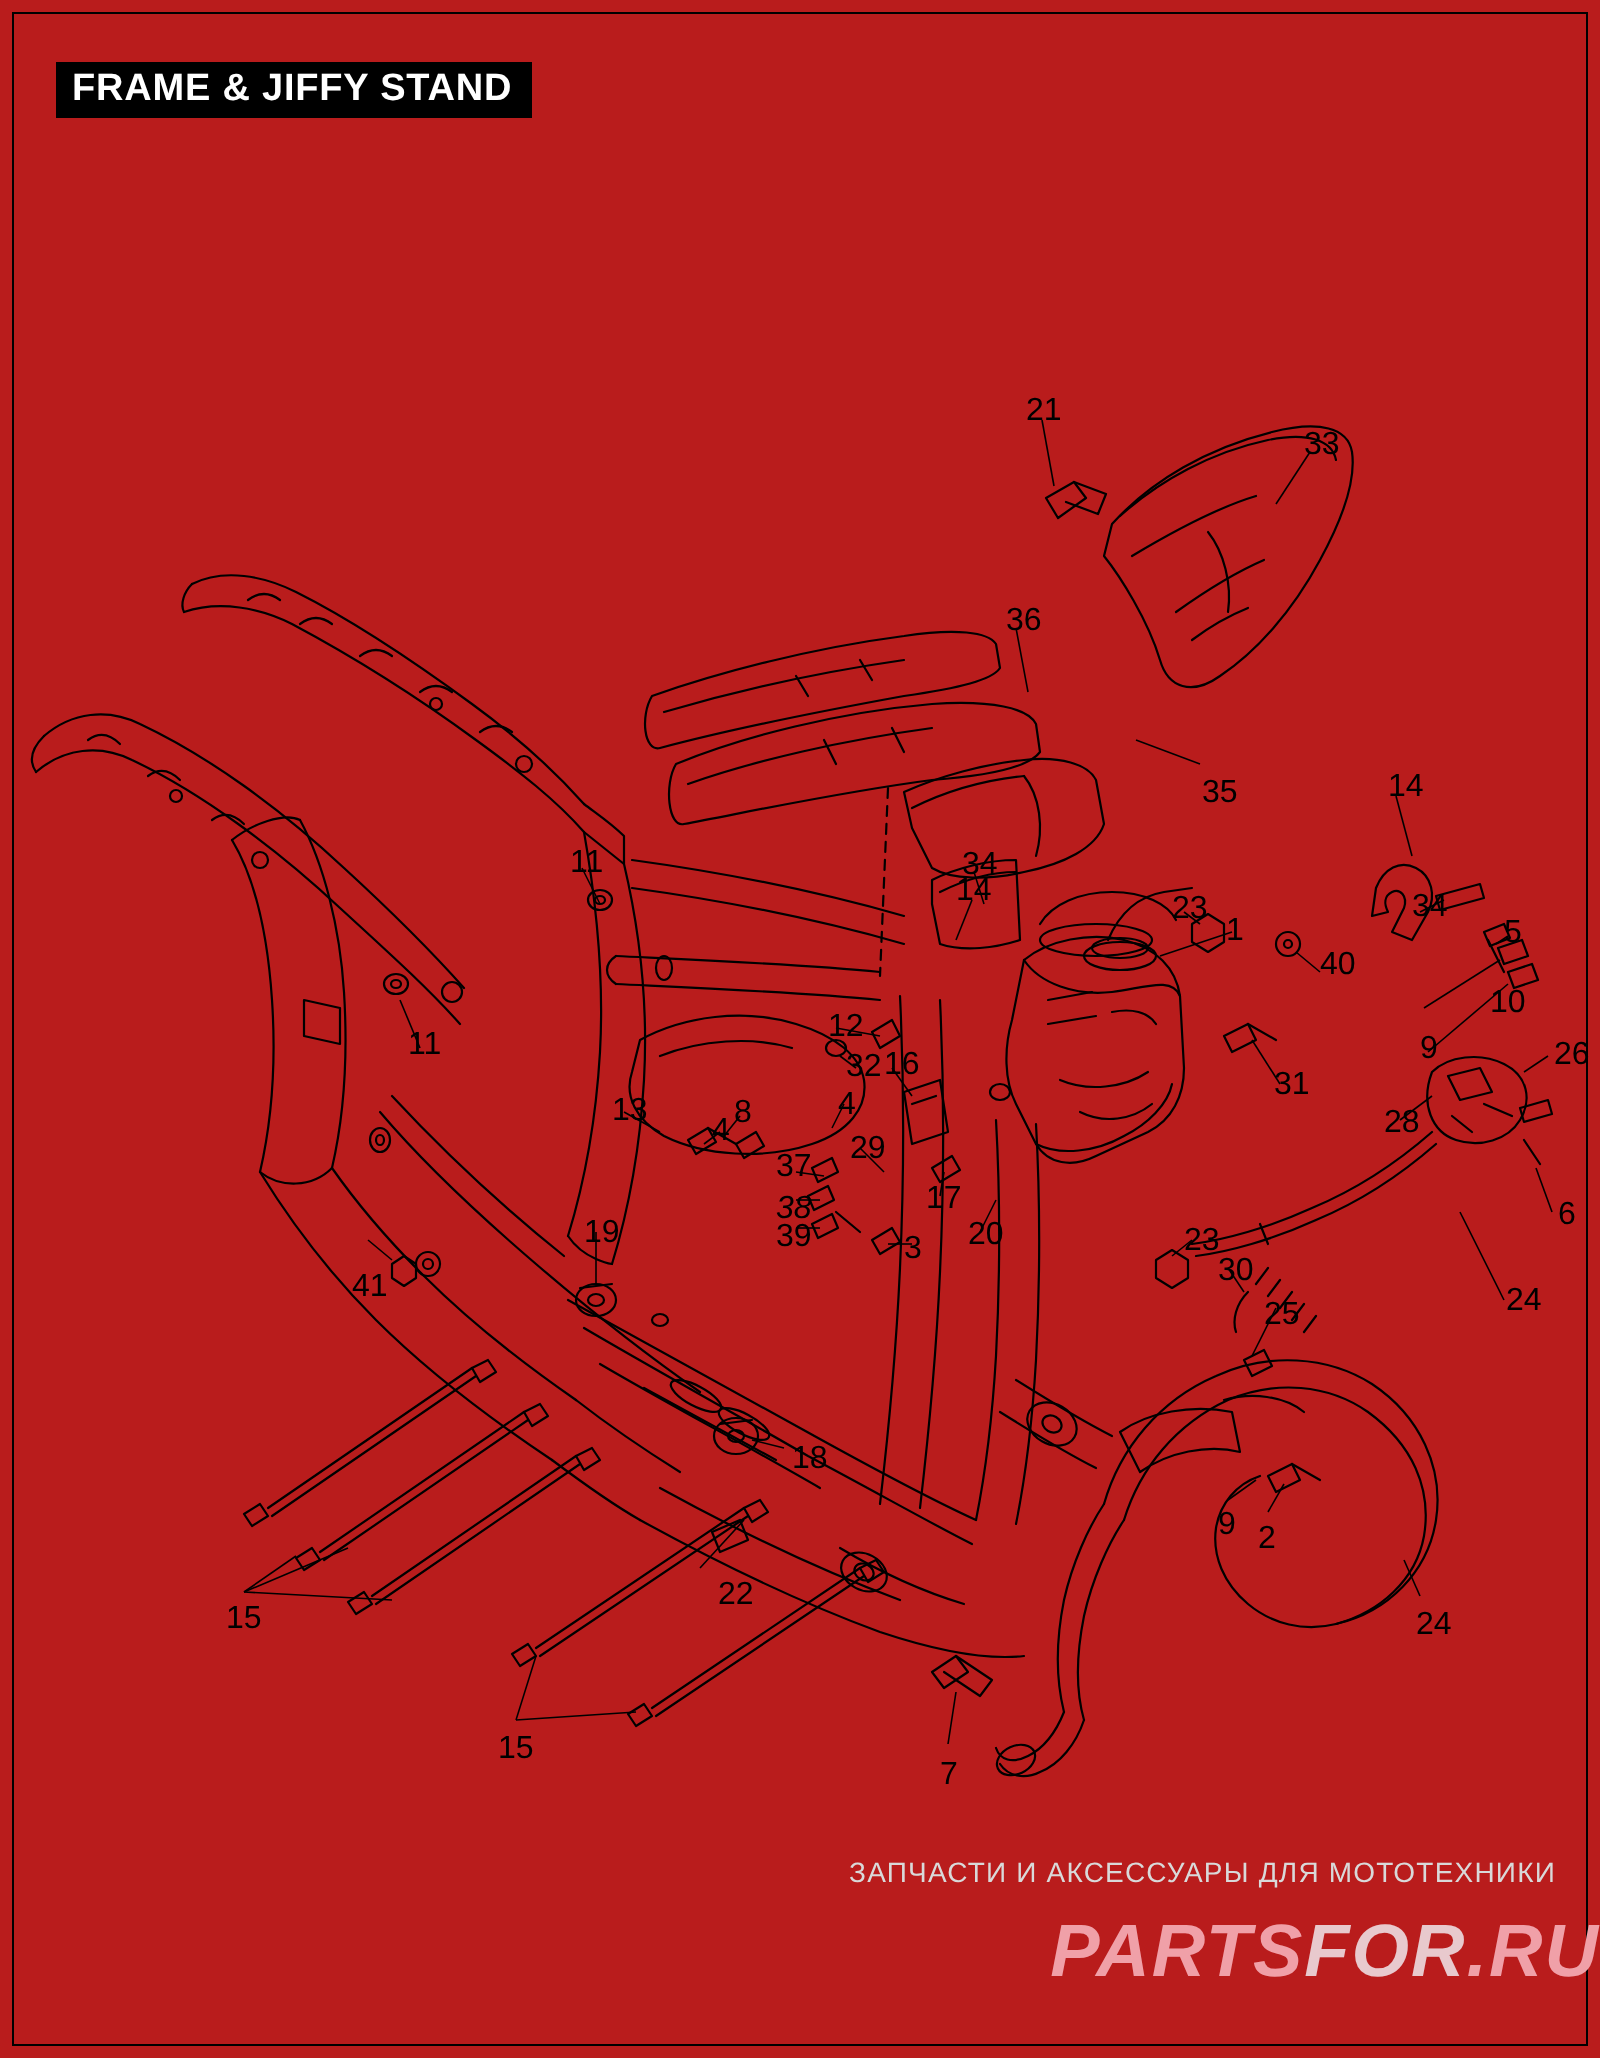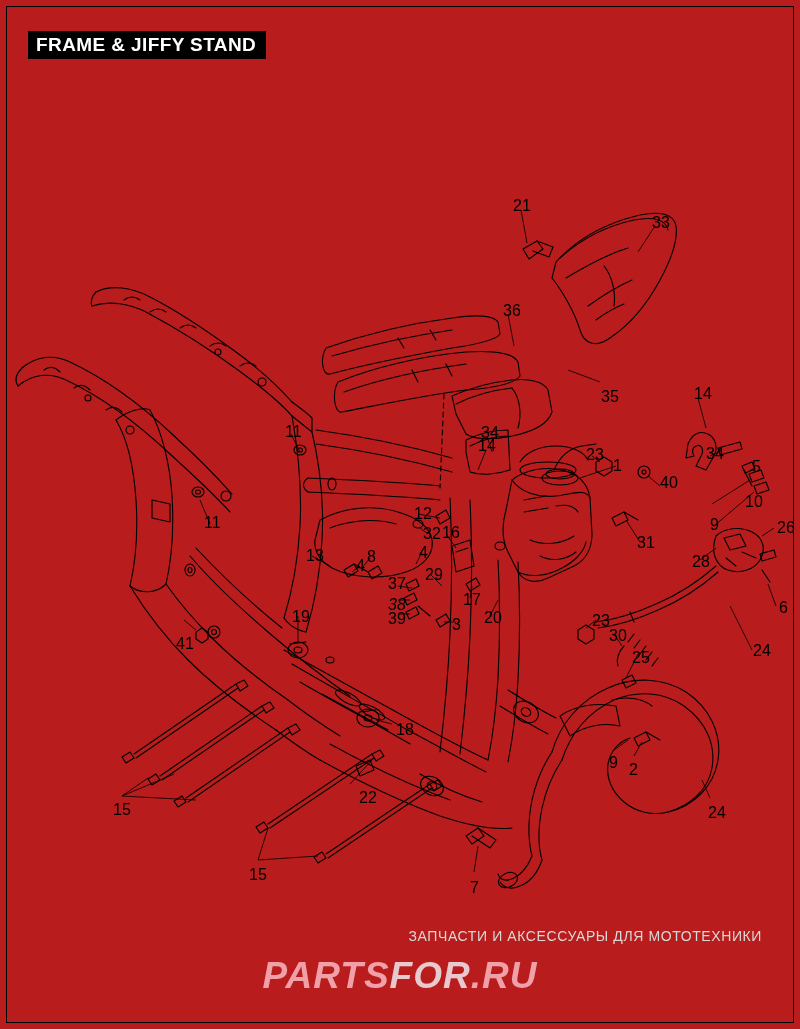--- a/index.html
+++ b/index.html
@@ -50,32 +50,32 @@
     top: 0;
     width: 800px;
     height: 1029px;
   }
   #watermark-text {
     position: absolute;
     left: 0;
     top: 928px;
     width: 800px;
     text-align: right;
-    padding-right: 38px;
+    padding-right: 22px;
     box-sizing: border-box;
     color: #d9d9d9;
     font-size: 14px;
     letter-spacing: 0.6px;
   }
   #watermark-logo {
     position: absolute;
     left: 0;
     top: 955px;
     width: 800px;
-    text-align: center;
+    text-align: right;
     box-sizing: border-box;
     font-size: 37px;
     font-weight: 700;
     font-style: italic;
     letter-spacing: 1px;
   }
   #watermark-logo .p1 { color: #f0a0a8; }
   #watermark-logo .p2 { color: #e8c9cd; }
   #watermark-logo .p3 { color: #f0a0a8; }
 </style>

